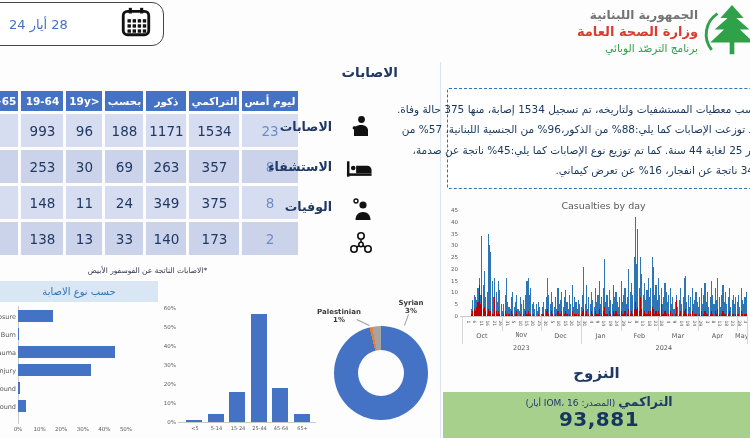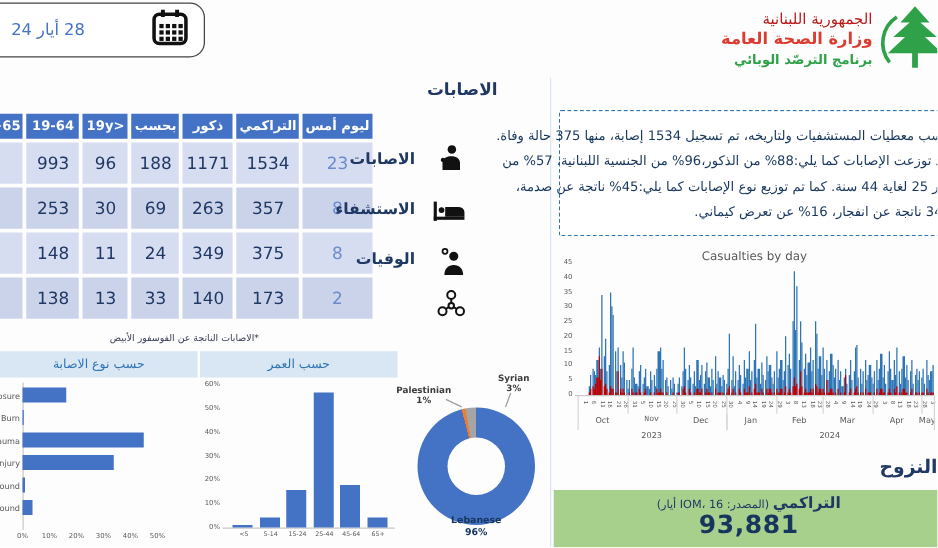--- a/index.html
+++ b/index.html
@@ -4,23 +4,23 @@
 <style>
   html,body{margin:0;padding:0;background:#fff;}
   *{box-sizing:border-box;font-family:"DejaVu Sans",sans-serif;}
   .page{position:relative;width:750px;height:438px;overflow:hidden;background:#fdfdfd;}
 
   
   .date-box{position:absolute;left:-16px;top:2px;width:180px;height:44px;border:1.5px solid #444;border-radius:12px;display:flex;align-items:center;justify-content:space-between;padding:0 10px 0 24px;background:#fff;}
   .date-text{color:#4472C4;font-size:13px;direction:rtl;}
   .main-title{position:absolute;left:180px;top:7px;width:400px;text-align:center;color:#9B4A26;font-weight:bold;font-size:24px;direction:rtl;}
   .logo-text{position:absolute;right:52px;top:7px;text-align:right;direction:rtl;line-height:1.35;}
-  .logo-l1{color:#b91c1c;font-weight:normal;font-size:12px;letter-spacing:1px;}
+  .logo-l1{color:#737373;font-weight:bold;font-size:12px;letter-spacing:1px;}
   .logo-l2{color:#DC3B30;font-weight:bold;font-size:13px;letter-spacing:1px;}
-  .logo-l3{color:#2FA149;font-weight:bold;font-size:10.5px;letter-spacing:.5px;}
+  .logo-l3{color:#2FA149;font-weight:normal;font-size:10.5px;letter-spacing:.5px;}
   .cedar{position:absolute;left:703px;top:2px;}
 
   .v-divider{position:absolute;left:440px;top:62px;width:1px;height:376px;background:#DCE6F2;}
 
   
   .sec-title{position:absolute;right:352px;top:64px;color:#1F3864;font-weight:bold;font-size:13.5px;direction:rtl;}
   .cas-table{position:absolute;left:-12px;top:88px;direction:rtl;border-collapse:separate;border-spacing:3px;}
   .cas-table th{background:#4472C4;color:#fff;font-size:10.5px;font-weight:bold;height:20px;padding:0 2px;white-space:nowrap;}
   .cas-table td{height:33px;text-align:center;font-size:13.5px;color:#1F3864;white-space:nowrap;}
   .cas-table tr.r0 td{background:#D7DDF1;}
@@ -66,21 +66,21 @@
   .cbd-bar{position:absolute;width:1.1px;background:#2E75B6;}
   .cbd-bar.red{background:#C00000;}
   .cbd-axis{position:absolute;left:20px;top:120px;width:287px;height:1px;background:#C9C9C9;}
   .cbd-tick{position:absolute;top:123px;width:9px;height:12px;font-size:4.5px;color:#595959;transform:rotate(90deg);transform-origin:center;text-align:left;}
   .cbd-sep{position:absolute;top:120px;width:1px;height:15px;background:#D6D6D6;}
   .cbd-sep2{position:absolute;top:135px;width:1px;height:13px;background:#D6D6D6;}
   .cbd-mon{position:absolute;top:136px;width:30px;text-align:center;font-size:6.5px;color:#595959;}
   .cbd-year{position:absolute;top:148px;width:40px;text-align:center;font-size:6.5px;color:#595959;}
 
   
-  .disp-title{position:absolute;left:443px;top:364px;width:307px;color:#1F3864;font-weight:bold;font-size:15px;direction:rtl;}
+  .disp-title{position:absolute;left:443px;top:364px;width:307px;text-align:center;color:#1F3864;font-weight:bold;font-size:15px;direction:rtl;}
   .disp-box{position:absolute;left:443px;top:392px;width:312px;height:46px;background:#A8D08D;text-align:center;padding-top:2px;}
   .disp-line1{direction:rtl;color:#1F3864;font-size:9px;}
   .disp-line1 .cum{font-weight:bold;font-size:12.5px;}
   .disp-value{color:#17365D;font-weight:bold;font-size:20px;line-height:1.05;letter-spacing:.5px;}
 </style>
 </head>
 <body>
 
 <div class="page">
 
@@ -213,21 +213,20 @@
         <line x1="13" y1="9.2" x2="13" y2="12.3"></line>
         <line x1="8.5" y1="17.2" x2="11" y2="15.7"></line>
         <line x1="17.5" y1="17.2" x2="15" y2="15.7"></line>
       </svg>
   </div>
 
   <div class="footnote">*الاصابات الناتجة عن الفوسفور الأبيض</div>
 
   <div class="band">
     <div class="cell c1">حسب نوع الاصابة</div>
-    <div class="cell c2">حسب العمر</div>
   </div>
 
   <div class="injury-chart">
       <div class="it-axis"></div>
       <div class="it-label" style="top: 9px;">osure</div>
       <div class="it-bar" style="top: 6px; width: 34.56px;"></div>
       <div class="it-label" style="top: 27px;">Burn</div>
       <div class="it-bar" style="top: 24px; width: 0.864px;"></div>
       <div class="it-label" style="top: 45px;">auma</div>
       <div class="it-bar" style="top: 42px; width: 97.2px;"></div>
@@ -272,24 +271,20 @@
     <div class="donut-hole"></div>
     <div class="leader" style="left:84px;top:14px;width:1px;height:12px;transform:rotate(20deg);"></div>
     <div class="leader" style="left:34px;top:22px;width:14px;height:1px;transform:rotate(25deg);"></div>
     <div class="nat-lab" style="left:72px;top:-1px;width:34px;">
       <span>Syrian</span><br>
       <span class="pct">3%</span>
     </div>
     <div class="nat-lab" style="left:-6px;top:8px;width:46px;">
       <span>Palestinian</span><br>
       <span class="pct">1%</span>
-    </div>
-    <div class="nat-lab-main">
-      <span>Lebanese</span><br>
-      <span class="pct">96%</span>
     </div>
   </div>
 
   <div class="summary-box">
     <div class="summary-line">بحسب معطيات المستشفيات ولتاريخه، تم تسجيل 1534 إصابة، منها 375 حالة وفاة.</div>
     <div class="summary-line">وقد توزعت الإصابات كما يلي:88% من الذكور،96% من الجنسية اللبنانية، 57% من</div>
     <div class="summary-line">عمر 25 لغاية 44 سنة. كما تم توزيع نوع الإصابات كما يلي:45% ناتجة عن صدمة،</div>
     <div class="summary-line">34% ناتجة عن انفجار، 16% عن تعرض كيماني.</div>
   </div>
 

